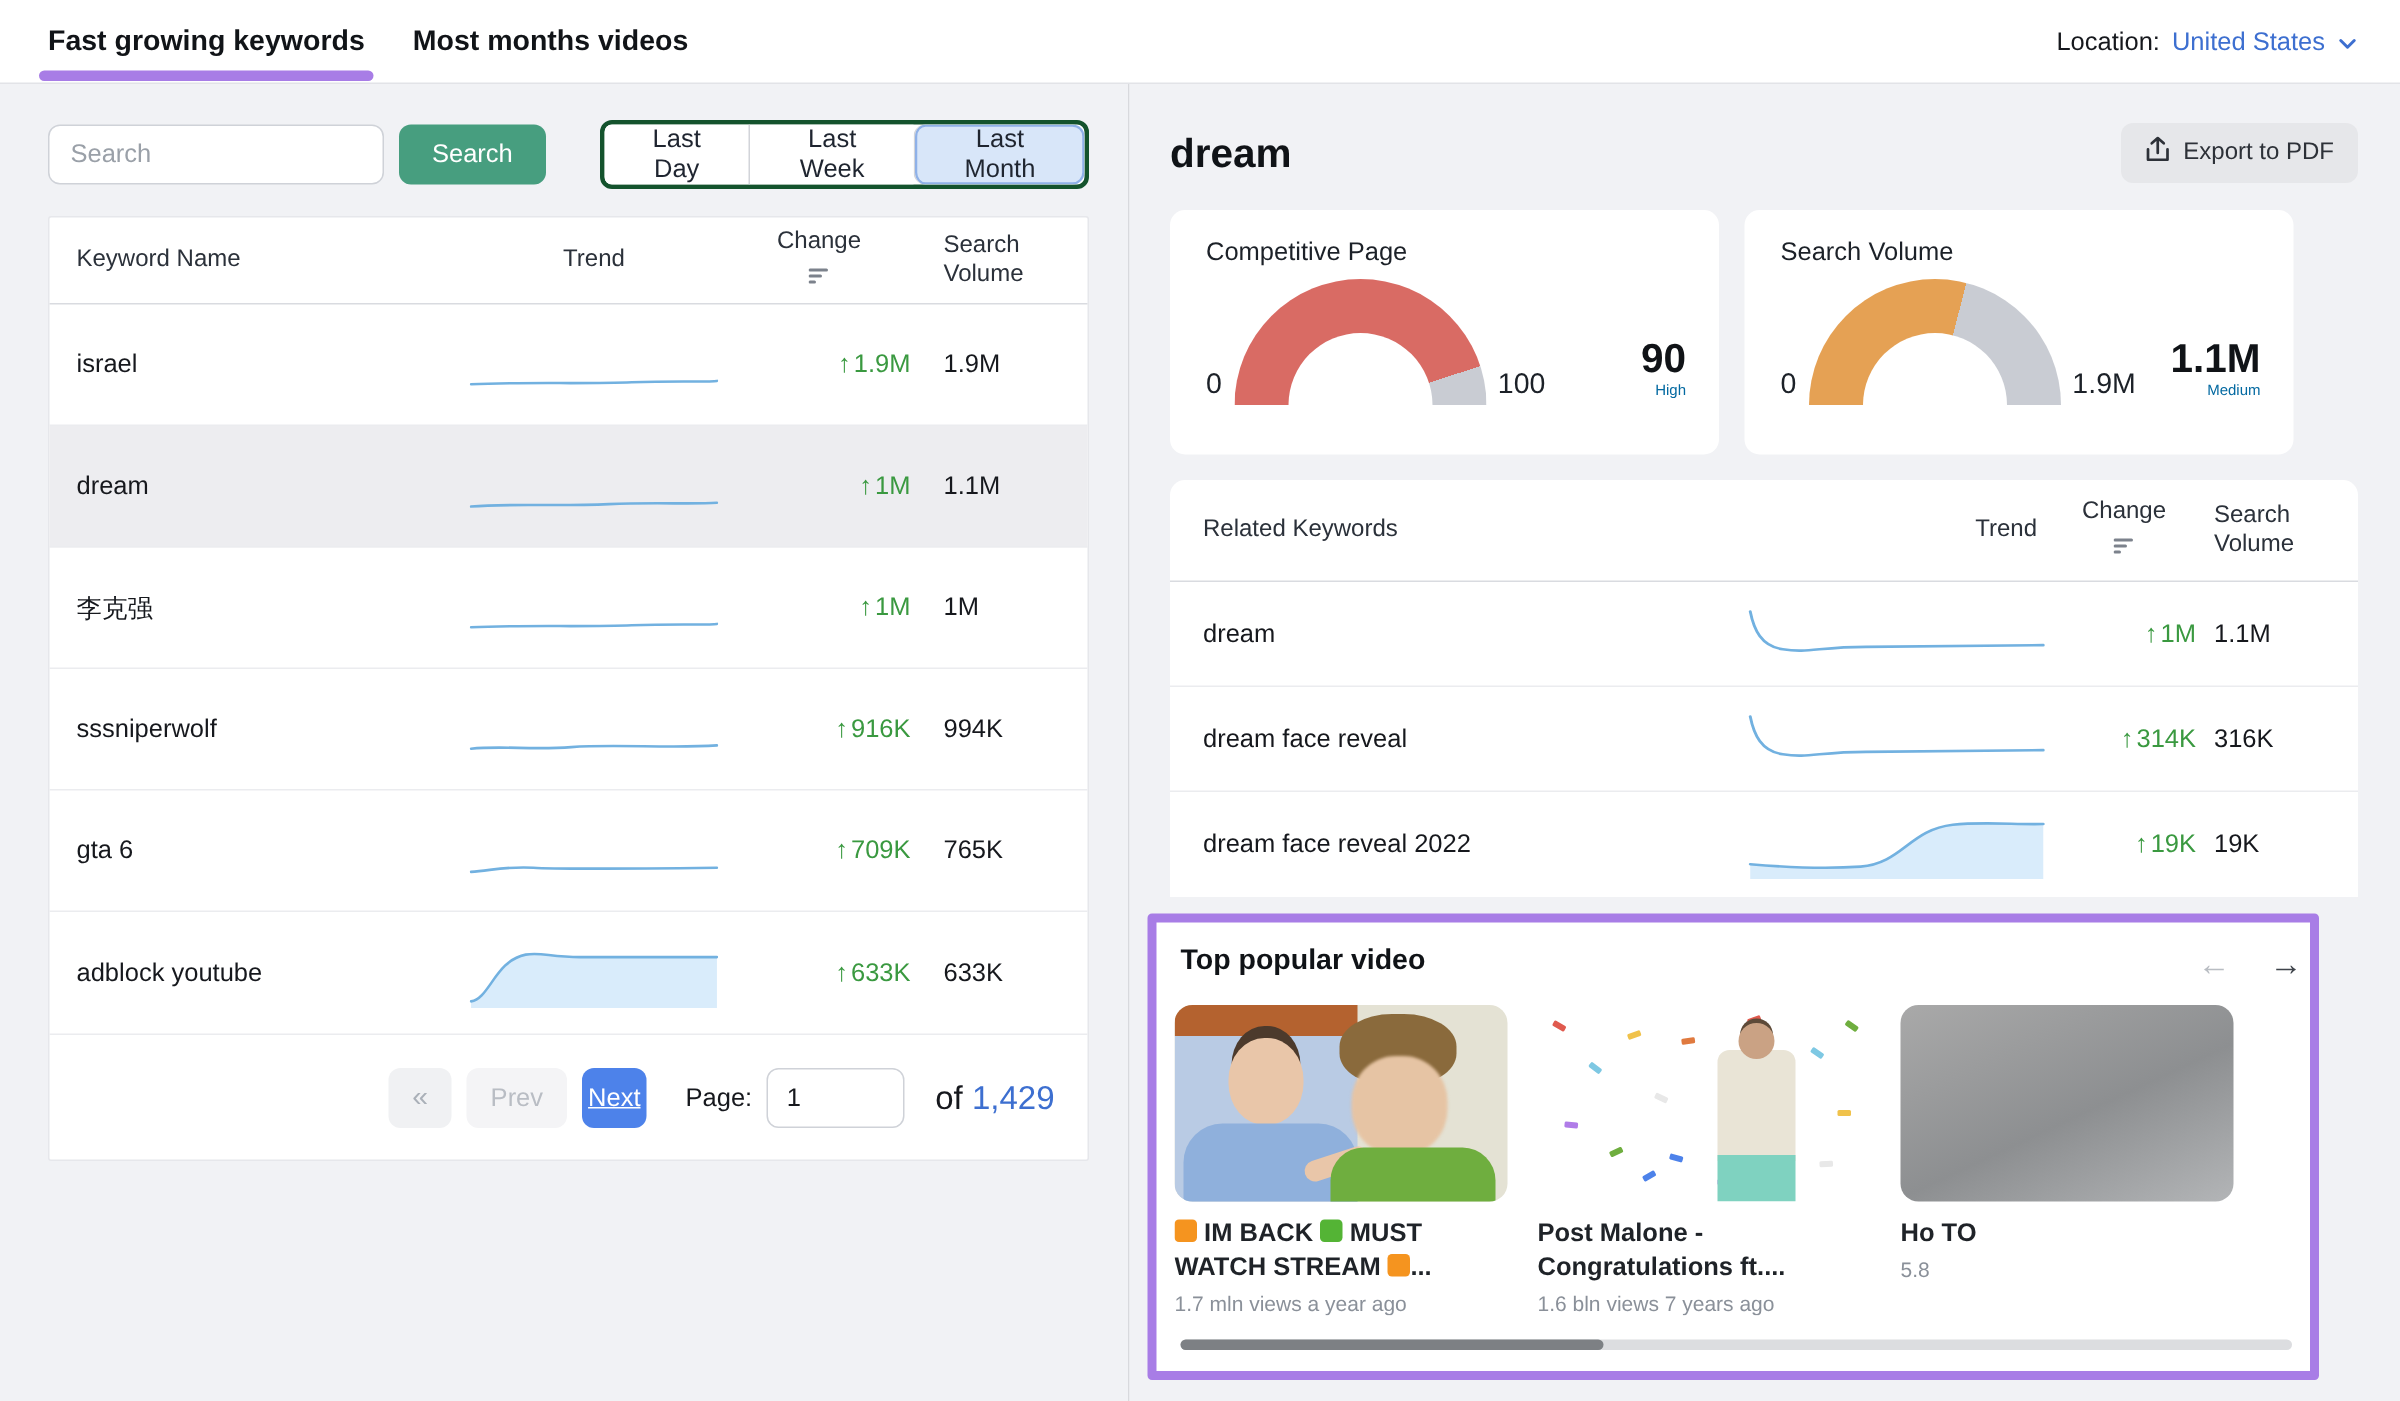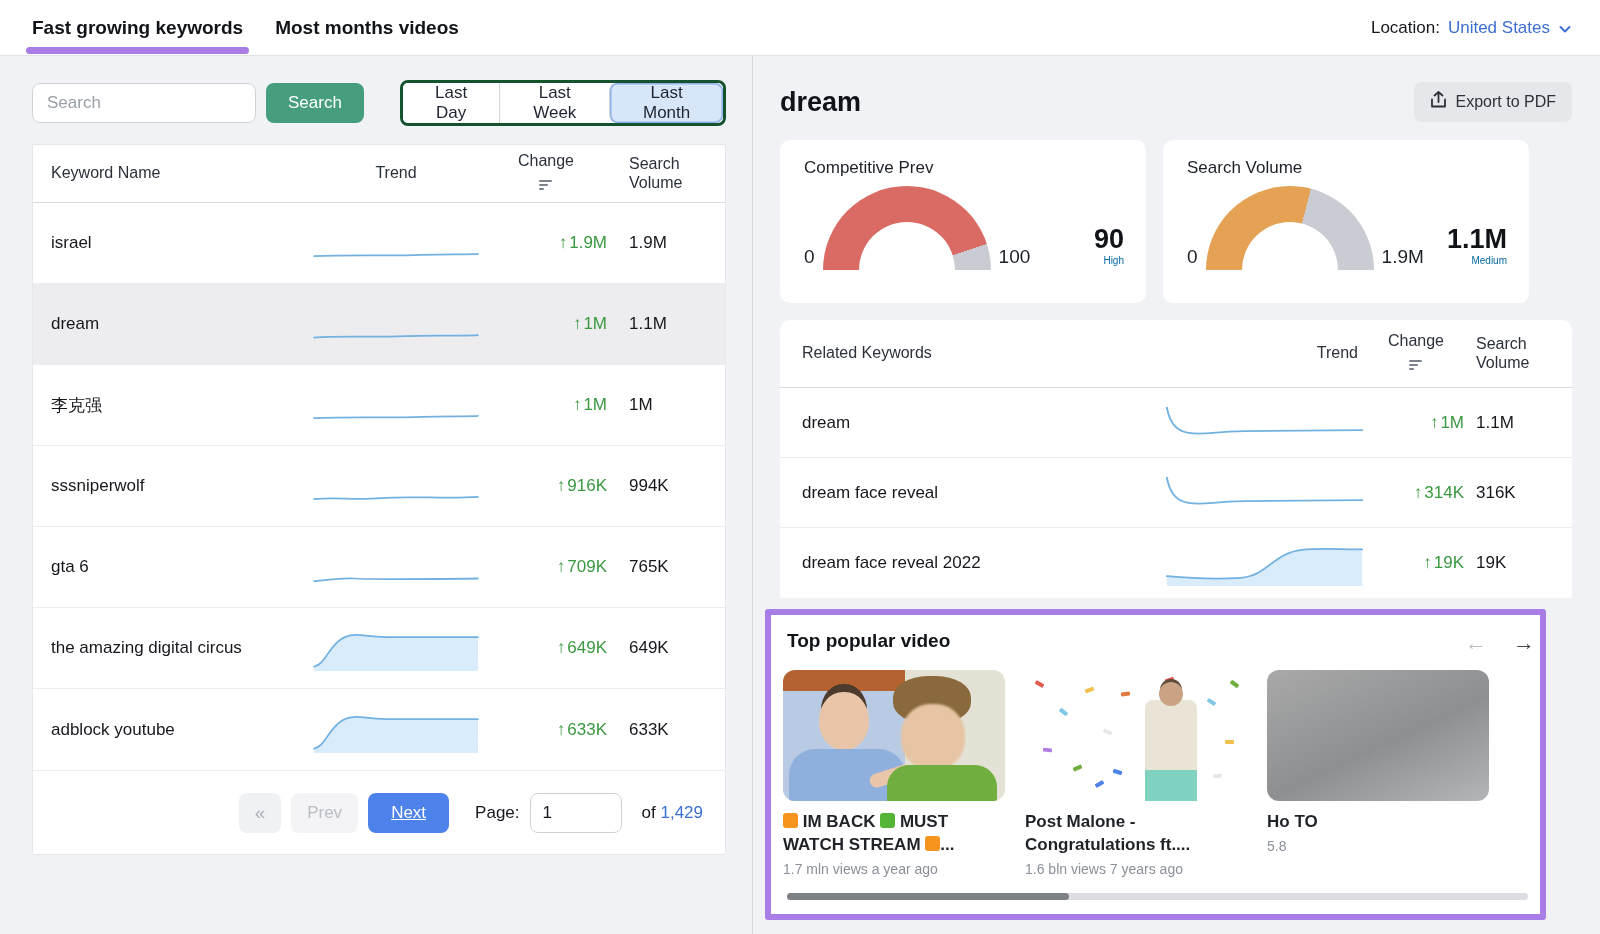--- a/index.html
+++ b/index.html
@@ -47,24 +47,24 @@
   .kw { font-size:17px; color:#16181d; }
   .cell-trend { display:flex; justify-content:center; }
   .cell-change { text-align:right; font-size:17px; color:#3a9940; font-weight:500; white-space:nowrap; }
   .cell-change .up { font-weight:700; margin-right:2px; }
   .cell-vol { padding-left:22px; font-size:17px; color:#16181d; }
 
   
   .pagination { display:flex; align-items:center; justify-content:flex-end; gap:10px; height:84px; padding:0 22px; border-top:1px solid #ebecef; }
   .pg-first { width:42px; height:40px; border:none; border-radius:8px; background:#f0f1f3; color:#aab0b8; font-size:19px; cursor:default; }
   .pg-prev { height:40px; padding:0 16px; border:none; border-radius:8px; background:#f4f4f6; color:#b9bdc4; font-size:17px; cursor:default; }
-  .pg-next { height:40px; padding:0 23px; border:none; border-radius:8px; background:#4d82ea; color:#fff; font-size:17px; font-weight:500; cursor:pointer; margin-right:16px;text-decoration:underline; }
+  .pg-next { height:40px; padding:0 4px; border:none; border-radius:8px; background:#4d82ea; color:#fff; font-size:17px; font-weight:500; cursor:pointer; margin-right:16px;text-decoration:underline; }
   .pg-label { font-size:17px; color:#16181d; }
   .pg-input { width:92px; height:40px; border:1px solid #cfd2d8; border-radius:8px; padding:0 12px; font-size:17px; color:#16181d; outline:none; }
-  .pg-of { font-size:17px; color:#16181d; margin-left:10px; }
+  .pg-of { font-size:22px; color:#16181d; margin-left:10px; }
   .pg-total { color:#3d6fd0; }
 
   
   .rp-head { display:flex; align-items:center; justify-content:space-between; margin:6px 0 18px 0; }
   .rp-title { font-size:27px; font-weight:800; color:#101317; }
   .btn-export { height:40px; padding:0 16px; display:flex; align-items:center; gap:9px; background:#e6e7ea; border:none; border-radius:8px; font-size:16px; color:#2d3138; cursor:pointer; }
 
   .gauge-row { display:flex; gap:17px; }
   .gauge-card { width:366px; height:163px; background:#fff; border-radius:10px; padding:18px 22px 0 24px; }
   .g-title { font-size:17px; color:#1c2128; }
@@ -229,31 +229,20 @@
     <div class="kw">gta 6</div>
     <div class="cell-trend">
               <svg class="spark" width="172" height="46" viewBox="0 0 170 42" preserveAspectRatio="none">
                 <path d="M4,34 C18,33 28,30.5 45,31.5 C60,32.5 120,32 166,31.5" fill="none" stroke="#72b1e0" stroke-width="1.6" stroke-linecap="round"></path>
               </svg>
             </div>
     <div class="cell-change"><span class="up">↑</span><span>709K</span></div>
     <div class="cell-vol">765K</div>
   </div>
           <div class="t-row">
-    <div class="kw">the amazing digital circus</div>
-    <div class="cell-trend">
-              <svg class="spark" width="172" height="46" viewBox="0 0 170 42" preserveAspectRatio="none">
-                <path d="M4,38 C16,36.5 20,13 40,9.5 C50,7.8 56,11 76,11 C110,11 145,11 166,11 L166,42 L4,42 Z" fill="#d9ecfb" stroke="none"></path>
-                <path d="M4,38 C16,36.5 20,13 40,9.5 C50,7.8 56,11 76,11 C110,11 145,11 166,11" fill="none" stroke="#72b1e0" stroke-width="1.6" stroke-linecap="round"></path>
-              </svg>
-            </div>
-    <div class="cell-change"><span class="up">↑</span><span>649K</span></div>
-    <div class="cell-vol">649K</div>
-  </div>
-          <div class="t-row">
     <div class="kw">adblock youtube</div>
     <div class="cell-trend">
               <svg class="spark" width="172" height="46" viewBox="0 0 170 42" preserveAspectRatio="none">
                 <path d="M4,38 C16,36.5 20,13 40,9.5 C50,7.8 56,11 76,11 C110,11 145,11 166,11 L166,42 L4,42 Z" fill="#d9ecfb" stroke="none"></path>
                 <path d="M4,38 C16,36.5 20,13 40,9.5 C50,7.8 56,11 76,11 C110,11 145,11 166,11" fill="none" stroke="#72b1e0" stroke-width="1.6" stroke-linecap="round"></path>
               </svg>
             </div>
     <div class="cell-change"><span class="up">↑</span><span>633K</span></div>
     <div class="cell-vol">633K</div>
   </div>
@@ -280,21 +269,21 @@
           <svg width="17" height="18" viewBox="0 0 17 18">
               <path d="M8.5 1 L8.5 11 M4.5 4.5 L8.5 1 L12.5 4.5 M2 8.5 L2 15.5 L15 15.5 L15 8.5" fill="none" stroke="#2d3138" stroke-width="1.8" stroke-linecap="round" stroke-linejoin="round"></path>
             </svg>
         </span>
         <span>Export to PDF</span>
       </button>
     </div>
 
     <div class="gauge-row" id="gauges">
         <div class="gauge-card">
-    <div class="g-title">Competitive Prev</div>
+    <div class="g-title">Competitive Page</div>
     <div class="g-body">
       <span class="g-min">0</span>
       <div class="gauge">
         <div class="g-arc" style="background: conic-gradient(from 270deg, rgb(217, 107, 100) 0deg, rgb(217, 107, 100) 162deg, rgb(201, 204, 211) 162deg, rgb(201, 204, 211) 180deg, transparent 180deg, transparent 360deg);"></div>
         <div class="g-hole"></div>
       </div>
       <span class="g-max">100</span>
       <div class="g-val-wrap">
         <div class="g-val">90</div>
         <div class="g-level">High</div>

